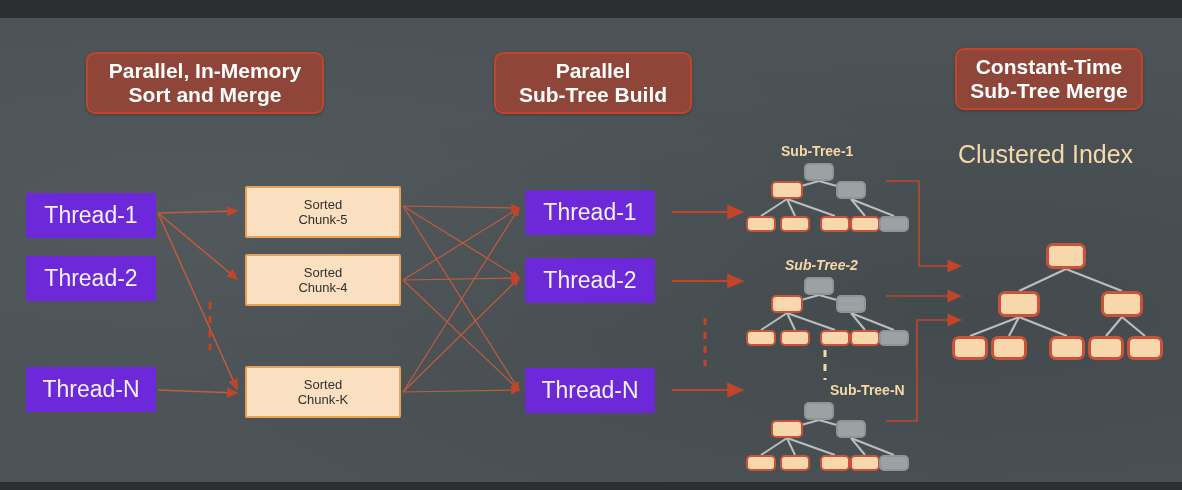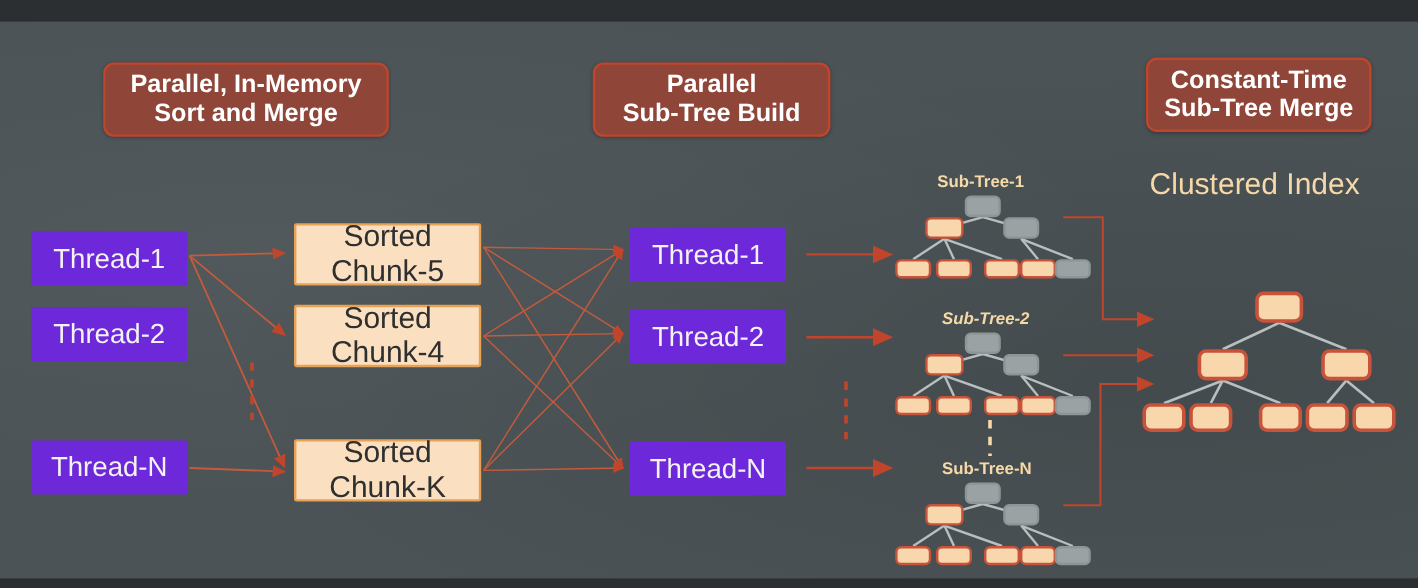--- a/index.html
+++ b/index.html
@@ -33,21 +33,21 @@
     background:#8f4538;border:2px solid #c0452b;border-radius:9px;
     color:#ffffff;font-size:21px;font-weight:bold;
     box-shadow:0 1px 3px rgba(0,0,0,.25);
   }
   
   .thread{
     background:#6d28d9;color:#f2f2f2;font-size:23px;border:0;border-radius:1px;
   }
   
   .chunk{
-    background:#fae0c0;color:#2f2f2f;font-size:25px;
+    background:#fae0c0;color:#2f2f2f;font-size:13px;
     border:2px solid #e8a255;border-radius:2px;
   }
   
   .stlabel{
     position:absolute;z-index:4;color:#f6d9a8;font-size:14px;font-weight:bold;
     white-space:nowrap;
   }
   .clabel{
     position:absolute;z-index:4;color:#f6d9a8;font-size:25px;white-space:nowrap;
   }
@@ -211,21 +211,21 @@
     </div>
   <div class="node thread" style="left:525px;top:258px;width:130px;height:45px;">
       <span>Thread-2</span>
     </div>
   <div class="node thread" style="left:525px;top:368px;width:130px;height:45px;">
       <span>Thread-N</span>
     </div>
 
   <div class="stlabel" style="left:747px;top:143px;margin-left:34px;">Sub-Tree-1</div>
   <div class="stlabel" style="left:785px;top:257px;font-style:italic;">Sub-Tree-2</div>
-  <div class="stlabel" style="left:785px;top:382px;">Sub-Tree-N</div>
+  <div class="stlabel" style="left:830px;top:382px;">Sub-Tree-N</div>
 
   <div class="chip gray" style="left:804px;top:163px;width:30px;height:18px;"></div>
   <div class="chip tan" style="left:771px;top:181px;width:32px;height:18px;"></div>
   <div class="chip gray" style="left:836px;top:181px;width:30px;height:18px;"></div>
   <div class="chip tan" style="left:746px;top:216px;width:30px;height:16px;"></div>
   <div class="chip tan" style="left:780px;top:216px;width:30px;height:16px;"></div>
   <div class="chip tan" style="left:820px;top:216px;width:30px;height:16px;"></div>
   <div class="chip tan" style="left:850px;top:216px;width:30px;height:16px;"></div>
   <div class="chip gray" style="left:879px;top:216px;width:30px;height:16px;"></div>
 

